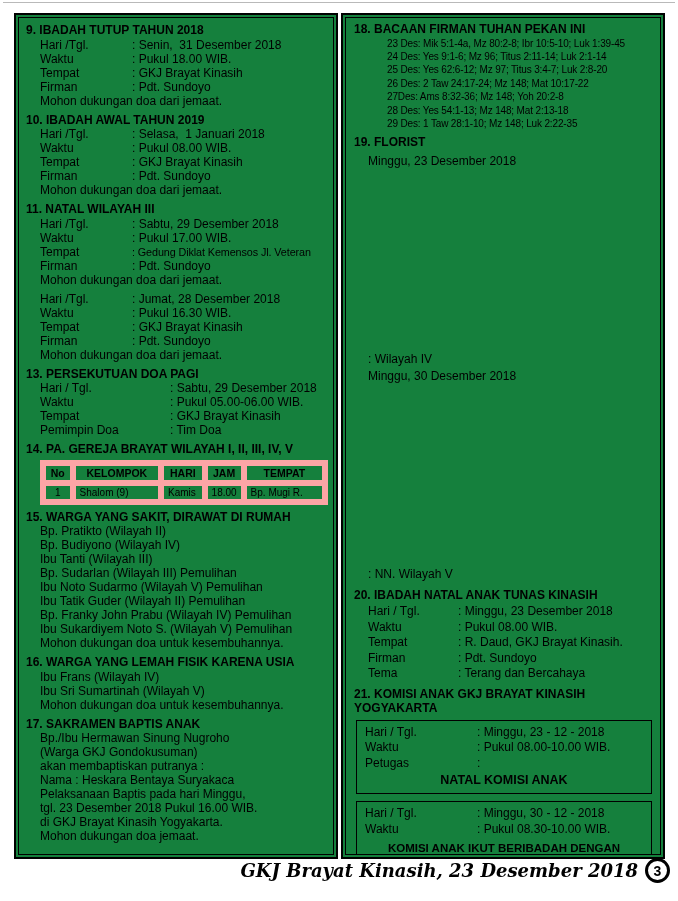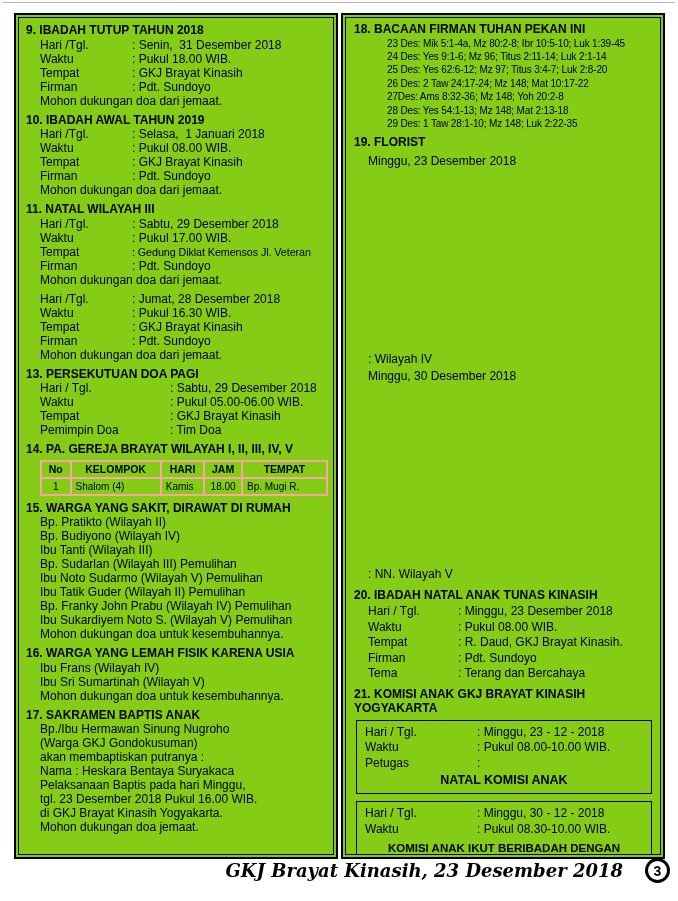--- a/index.html
+++ b/index.html
@@ -2,21 +2,21 @@
 <html><head>
 <meta charset="utf-8">
 <style>
   html,body{margin:0;padding:0;}
   body{width:678px;height:901px;background:#fff;color:#000;
        font-family:"Liberation Sans","DejaVu Sans",sans-serif;}
   .page{position:relative;width:678px;height:901px;background:#fff;overflow:hidden;}
   .top-rule{position:absolute;top:2px;left:3px;right:3px;height:1px;background:#b9b9b9;}
 
   .col{position:absolute;top:13px;height:846px;width:324px;border:2px solid #000;
-       padding:2px;box-sizing:border-box;background:#84cc16;}
+       padding:2px;box-sizing:border-box;background:#15803d;}
   .col-left{left:14px;}
   .col-right{left:341px;}
   .col-inner{border:1px solid #000;height:100%;box-sizing:border-box;overflow:hidden;}
   .col-left .col-inner{padding:5px 5px 0 7px;}
   .col-right .col-inner{padding:4px 0 0 0;}
 
   section{margin-bottom:5px;}
   .col-right section{padding:0 6px 0 8px;}
   .sec-title{font-weight:bold;font-size:12px;line-height:14.5px;}
   .kv{display:flex;font-size:12px;line-height:14px;gap:20px;}
@@ -29,37 +29,37 @@
   .kw70{flex-basis:70px;}
   .kw92{flex-basis:92px;}
   .v{flex:1;white-space:pre-wrap;}
   .line{font-size:12px;line-height:14px;}
   .cond{font-size:10.8px;letter-spacing:-0.1px;}
 
   .s18-lines{padding-left:13px;}
   .s18-lines .line{font-size:10px;line-height:13.4px;letter-spacing:-0.15px;white-space:nowrap;margin-left:20px;}
 
   table.pa{border-collapse:collapse;margin:3px 0 1px 14px;}
-  .pa th,.pa td{border:2px solid #fca5a5;padding:1px 4px;height:17px;box-sizing:border-box;}
+  .pa th,.pa td{border:6px solid #fca5a5;padding:1px 4px;height:17px;box-sizing:border-box;}
   .pa th{font-weight:bold;text-align:center;font-size:10.5px;}
   .pa td{font-size:10px;text-align:left;}
   .pa td.c{text-align:center;}
 
   .kbox{border:1.5px solid #000;margin:4px 2px 7px 2px;padding:4px 8px 5px 8px;}
   .kbox .caption{text-align:center;font-weight:bold;font-size:12.5px;margin-top:2px;line-height:15px;}
   .kbox.b2 .caption{font-size:11.5px;margin-top:4px;}
 
   .xmas{display:block;width:314px;height:316px;}
 
   .greeting{text-align:left;font-family:"DejaVu Serif",serif;font-style:italic;
             font-weight:bold;margin-top:-13px;position:relative;}
   .g1{font-size:20px;line-height:24px;}
   .g2{font-size:24px;line-height:27px;}
 
-  .footer{position:absolute;top:858px;right:8px;display:flex;align-items:center;gap:22px;}
+  .footer{position:absolute;top:858px;right:8px;display:flex;align-items:center;gap:7px;}
   .footer-text{font-family:"DejaVu Serif",serif;font-style:italic;font-weight:bold;font-size:18px;}
   .page-badge{width:19px;height:19px;border:3px solid #000;border-radius:50%;
               display:flex;align-items:center;justify-content:center;
               font-weight:bold;font-size:14px;font-family:"Liberation Sans",sans-serif;}
 </style>
 </head>
 <body>
 
 <div class="page">
   <div class="top-rule"></div>
@@ -178,21 +178,21 @@
               <th style="width:30px">No</th>
               <th style="width:92px">KELOMPOK</th>
               <th style="width:44px">HARI</th>
               <th style="width:38px">JAM</th>
               <th style="width:88px">TEMPAT</th>
             </tr>
           </thead>
           <tbody>
             <tr>
               <td class="c">1</td>
-              <td>Shalom (4)</td>
+              <td>Shalom (9)</td>
               <td>Kamis</td>
               <td class="c">18.00</td>
               <td>Bp. Mugi R.</td>
             </tr>
           </tbody>
         </table>
       </section>
 
       <section>
         <div class="sec-title">15. WARGA YANG SAKIT, DIRAWAT DI RUMAH</div>

